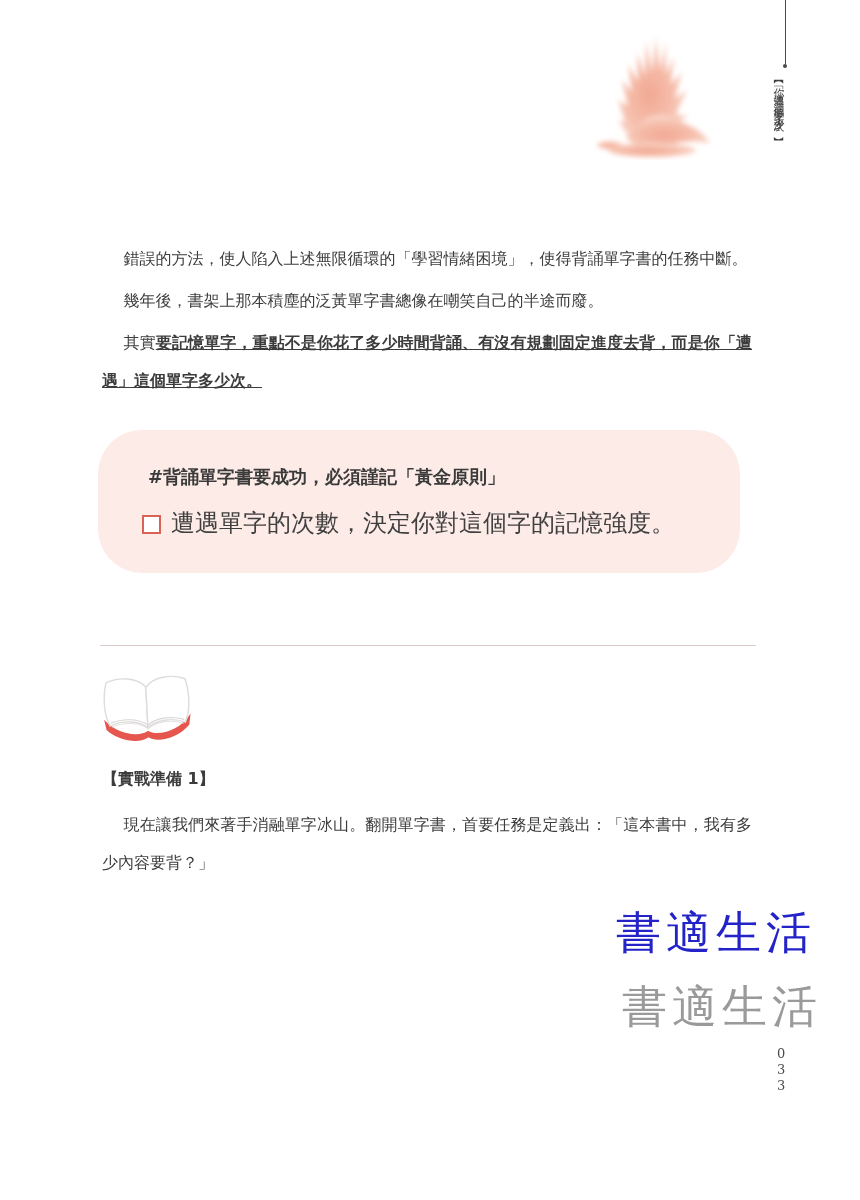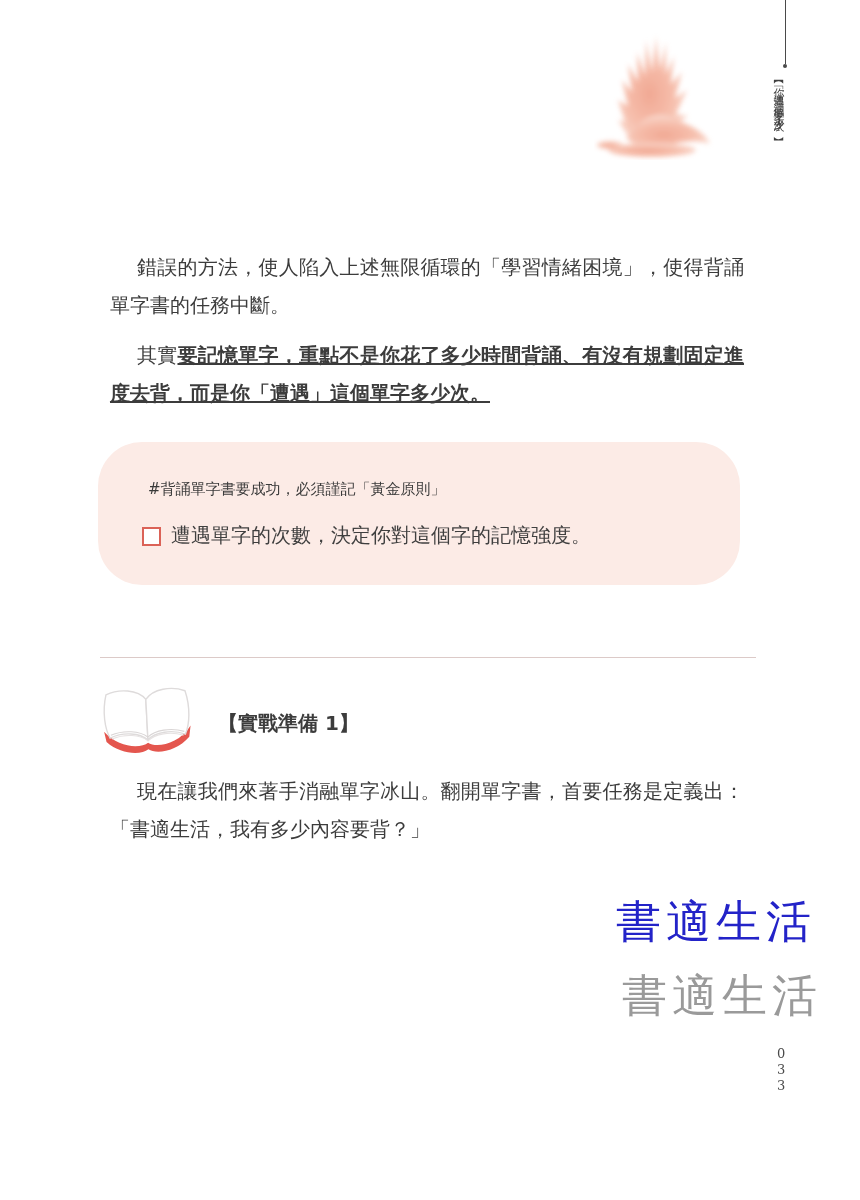--- a/index.html
+++ b/index.html
@@ -13,48 +13,48 @@
   .margin-rule-dot{position:absolute;left:783px;top:64px;width:4px;height:4px;border-radius:50%;background:#4a4a4a;}
   .side-note{
     position:absolute;left:770px;top:76px;height:200px;
     writing-mode:vertical-rl;text-orientation:mixed;
     font-size:11px;letter-spacing:3px;color:#3f3f3f;font-weight:500;
   }
   
   .bird{position:absolute;left:594px;top:28px;width:124px;height:132px;}
   
   .main{position:absolute;left:98px;top:236px;width:658px;}
-  .main p{margin:12px;font-size:20px;line-height:38px;text-align:justify;color:#3c3c3c;}
+  .main p{margin:4px;font-size:16px;line-height:38px;text-align:justify;color:#3c3c3c;}
   .indent{text-indent:1.35em;}
   .bold{font-weight:700;text-decoration:underline;}
   
   .golden-box{
     background:#fcebe6;border-radius:44px;margin:30px 16px 0 0;
     padding:32px 34px 34px 44px;
   }
-  .golden-title{font-size:15px;font-weight:400;color:#3a3a3a;line-height:30px;padding-left:6px;}
+  .golden-title{font-size:18px;font-weight:700;color:#3a3a3a;line-height:30px;padding-left:6px;}
   .check-row{display:flex;align-items:flex-start;margin-top:15px;}
   .check-row:first-of-type{margin-top:18px;}
   .checkbox{
     flex:0 0 auto;width:15px;height:15px;margin:8px 10px 0 0;
     background:#ffffff;border:2px solid #db6257;display:inline-block;
   }
-  .check-text{font-size:20px;line-height:32px;color:#3f3f3f;}
+  .check-text{font-size:24px;line-height:32px;color:#3f3f3f;}
   
   .divider{border:0;border-top:1px solid #dccac8;margin:72px 0 0 2px;}
   
-  .section-head{display:flex;align-items:flex-start;margin-top:26px;}
+  .section-head{display:flex;align-items:flex-start;margin-top:26px;flex-direction:column;}
   .book-icon{flex:0 0 auto;width:98px;height:76px;margin-right:10px;transform:rotate(-3deg);}
   .section-titles{padding-top:8px;}
   .section-tag,.section-title{
     font-size:22px;line-height:38px;font-weight:700;color:#e4564e;margin:0;text-align:left;
   }
   .after-section{margin-top:36px !important;}
   
-  .wm{position:absolute;font-family:"DejaVu Serif","Liberation Serif",serif;font-size:45px;letter-spacing:5px;white-space:nowrap;}
+  .wm{position:absolute;font-family:"DejaVu Serif","Liberation Serif",serif;font-size:45px;letter-spacing:5px;white-space:nowrap;margin-top:11px;}
   .wm-blue{left:616px;top:892px;color:#2323c8;}
   .wm-gray{left:622px;top:966px;color:#9a9a9a;}
   
   .page-num{
     position:absolute;left:777px;top:1046px;
     font-family:"DejaVu Serif","Liberation Serif",serif;
     font-size:13px;line-height:16px;color:#4a4a4a;text-align:center;
   }
 </style>
 </head>
@@ -82,20 +82,21 @@
       <path d="M42,100 C52,84 74,84 88,94 C100,99 112,106 116,116 C102,111 86,113 70,119 C54,124 42,119 32,110 Z"></path>
       <ellipse cx="58" cy="122" rx="44" ry="7"></ellipse>
       <ellipse cx="16" cy="117" rx="13" ry="4"></ellipse>
     </g>
   </svg>
 </div>
 
 <div class="main">
 
   <p class="indent">錯誤的方法，使人陷入上述無限循環的「學習情緒困境」，使得背誦單字書的任務中斷。</p>
+  <p class="indent">幾年後，書架上那本積塵的泛黃單字書總像在嘲笑自己的半途而廢。</p>
   <p class="indent"><span>其實</span><span class="bold">要記憶單字，重點不是你花了多少時間背誦、有沒有規劃固定進度去背，而是你「遭遇」這個單字多少次。</span></p>
 
   <div class="golden-box">
     <div class="golden-title">#背誦單字書要成功，必須謹記「黃金原則」</div>
     <div class="check-row">
       <span class="checkbox"></span>
       <span class="check-text">遭遇單字的次數，決定你對這個字的記憶強度。</span>
     </div>
   </div>
 
@@ -109,21 +110,21 @@
         <path d="M52,16 C60,5 80,3 94,9 C99,27 97,45 92,55 C78,49 60,51 52,59 Z" fill="#ffffff" stroke="#dedbdb" stroke-width="1.5"></path>
         <path d="M13,52 C27,47 44,49 52,56 C60,49 77,47 91,52" fill="none" stroke="#d9d5d5" stroke-width="1.2"></path>
         <path d="M14,56 C28,51 44,53 52,60 C60,53 76,51 90,56" fill="none" stroke="#e6e2e2" stroke-width="1.2"></path>
       </svg>
     </div>
     <div class="section-titles">
       <p class="section-tag">【實戰準備 1】</p>
     </div>
   </div>
 
-  <p class="indent">現在讓我們來著手消融單字冰山。翻開單字書，首要任務是定義出：「書適生活，我有多少內容要背？」</p>
+  <p class="indent">現在讓我們來著手消融單字冰山。翻開單字書，首要任務是定義出：「這本書中，我有多少內容要背？」</p>
 
 </div>
 
 <div class="wm wm-blue">書適生活</div>
 <div class="wm wm-gray">書適生活</div>
 
 <div class="page-num">
   <div>0</div>
   <div>3</div>
   <div>3</div>

